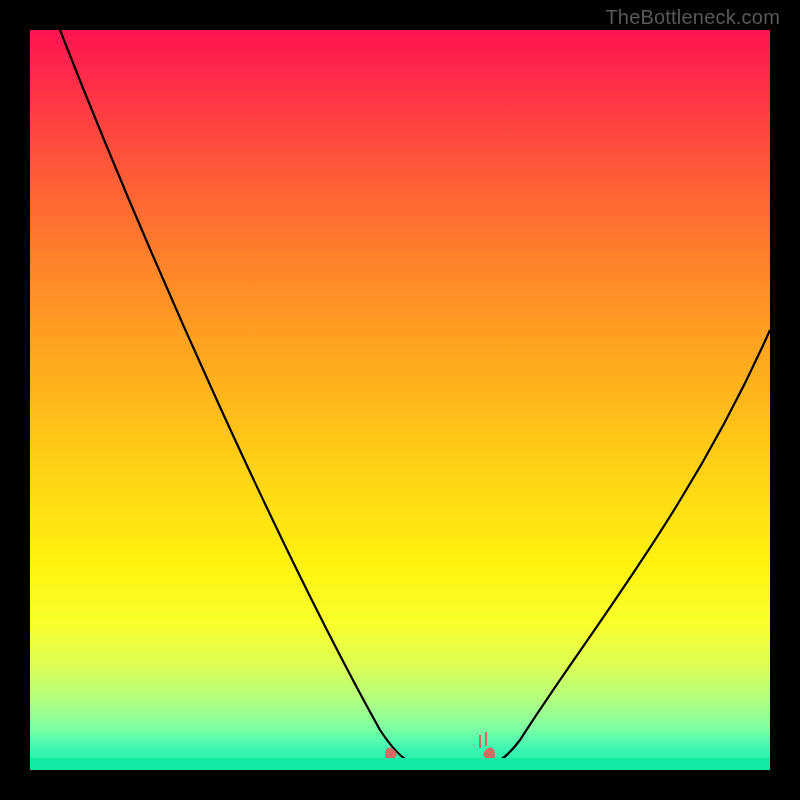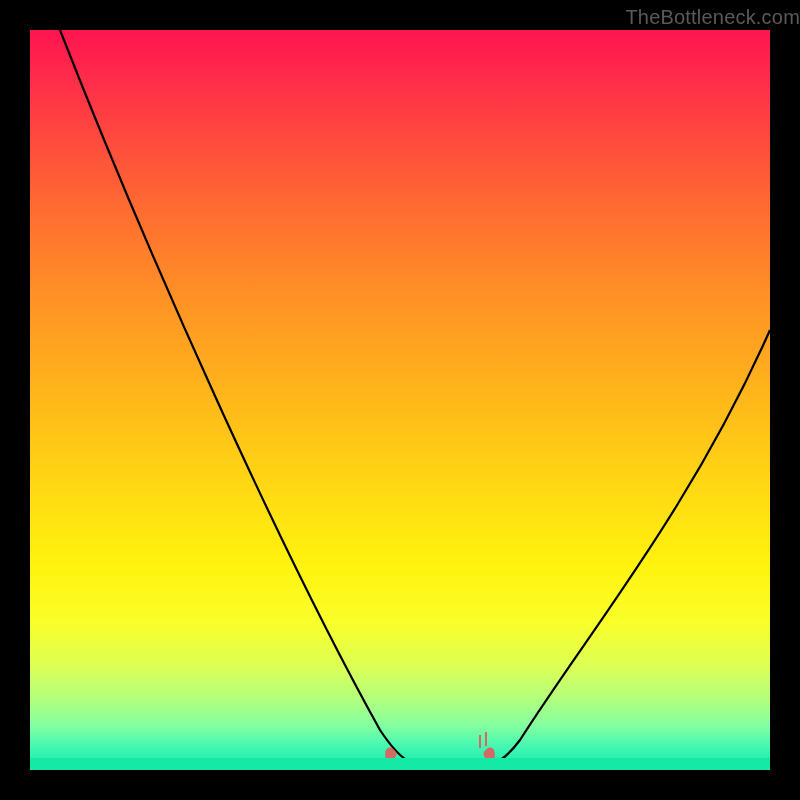--- a/index.html
+++ b/index.html
@@ -7,21 +7,21 @@
     width: 800px;
     height: 800px;
     background: #000;
     position: relative;
     font-family: Arial, sans-serif;
     overflow: hidden;
   }
   .watermark {
     position: absolute;
     top: 6px;
-    right: 0;
+    right: 20px;
     color: #5a5a5a;
     font-size: 20px;
     font-weight: 500;
     z-index: 10;
     letter-spacing: 0.2px;
   }
   .plot-area {
     position: absolute;
     left: 30px;
     top: 30px;

